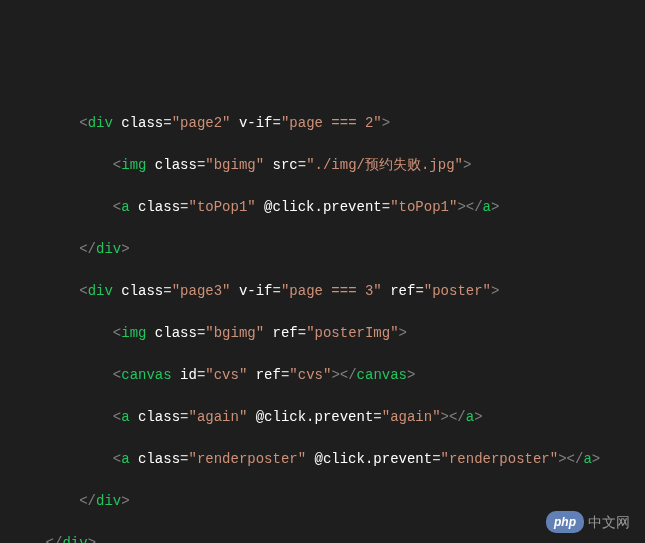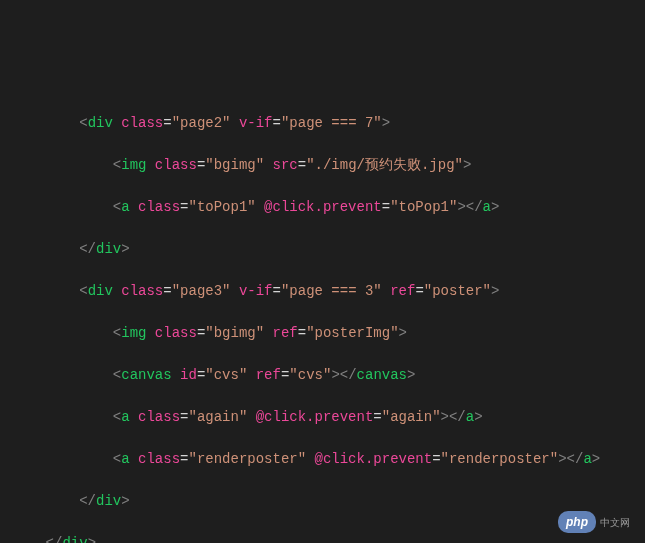--- a/index.html
+++ b/index.html
@@ -9,21 +9,21 @@
       font-size: 14px;
       line-height: 1.5;
       color: #d4d4d4;
       padding: 8px 0;
       white-space: pre;
       overflow: hidden;
     }
     .line { padding: 0 12px; }
     .tag { color: #808080; }
     .tag-name { color: #22c55e; }
-    .attr-name { color: #ec4899; }
+    .attr-name { color: #ffffff; }
     .attr-val { color: #ce9178; }
     .punct { color: #d4d4d4; }
     .watermark {
       position: fixed;
       bottom: 10px;
       right: 15px;
       display: flex;
       align-items: center;
       gap: 4px;
       justify-content: flex-end;
@@ -33,31 +33,31 @@
       color: white;
       font-weight: bold;
       font-style: italic;
       padding: 2px 8px;
       border-radius: 10px;
       font-size: 12px;
       font-family: sans-serif;
     }
     .cn-text {
       color: #999;
-      font-size: 10px;
+      font-size: 14px;
       font-family: Liberation Sans, sans-serif;
     }
   </style>
 </head>
 <body>
 
 
 
 <div>
-<div class="line">        <span class="tag">&lt;</span><span class="tag-name">div</span> <span class="attr-name">class</span><span class="punct">=</span><span class="attr-val">"<span>page2</span>"</span> <span class="attr-name">v-if</span><span class="punct">=</span><span class="attr-val">"<span>page === 7</span>"</span><span class="tag">&gt;</span></div>
+<div class="line">        <span class="tag">&lt;</span><span class="tag-name">div</span> <span class="attr-name">class</span><span class="punct">=</span><span class="attr-val">"<span>page2</span>"</span> <span class="attr-name">v-if</span><span class="punct">=</span><span class="attr-val">"<span>page === 2</span>"</span><span class="tag">&gt;</span></div>
 <div class="line">            <span class="tag">&lt;</span><span class="tag-name">img</span> <span class="attr-name">class</span><span class="punct">=</span><span class="attr-val">"<span>bgimg</span>"</span> <span class="attr-name">src</span><span class="punct">=</span><span class="attr-val">"<span>./img/预约失败.jpg</span>"</span><span class="tag">&gt;</span></div>
 <div class="line">            <span class="tag">&lt;</span><span class="tag-name">a</span> <span class="attr-name">class</span><span class="punct">=</span><span class="attr-val">"<span>toPop1</span>"</span> <span class="attr-name">@click.prevent</span><span class="punct">=</span><span class="attr-val">"<span>toPop1</span>"</span><span class="tag">&gt;&lt;/</span><span class="tag-name">a</span><span class="tag">&gt;</span></div>
 <div class="line">        <span class="tag">&lt;/</span><span class="tag-name">div</span><span class="tag">&gt;</span></div>
 <div class="line">        <span class="tag">&lt;</span><span class="tag-name">div</span> <span class="attr-name">class</span><span class="punct">=</span><span class="attr-val">"<span>page3</span>"</span> <span class="attr-name">v-if</span><span class="punct">=</span><span class="attr-val">"<span>page === 3</span>"</span> <span class="attr-name">ref</span><span class="punct">=</span><span class="attr-val">"<span>poster</span>"</span><span class="tag">&gt;</span></div>
 <div class="line">            <span class="tag">&lt;</span><span class="tag-name">img</span> <span class="attr-name">class</span><span class="punct">=</span><span class="attr-val">"<span>bgimg</span>"</span> <span class="attr-name">ref</span><span class="punct">=</span><span class="attr-val">"<span>posterImg</span>"</span><span class="tag">&gt;</span></div>
 <div class="line">            <span class="tag">&lt;</span><span class="tag-name">canvas</span> <span class="attr-name">id</span><span class="punct">=</span><span class="attr-val">"<span>cvs</span>"</span> <span class="attr-name">ref</span><span class="punct">=</span><span class="attr-val">"<span>cvs</span>"</span><span class="tag">&gt;&lt;/</span><span class="tag-name">canvas</span><span class="tag">&gt;</span></div>
 <div class="line">            <span class="tag">&lt;</span><span class="tag-name">a</span> <span class="attr-name">class</span><span class="punct">=</span><span class="attr-val">"<span>again</span>"</span> <span class="attr-name">@click.prevent</span><span class="punct">=</span><span class="attr-val">"<span>again</span>"</span><span class="tag">&gt;&lt;/</span><span class="tag-name">a</span><span class="tag">&gt;</span></div>
 <div class="line">            <span class="tag">&lt;</span><span class="tag-name">a</span> <span class="attr-name">class</span><span class="punct">=</span><span class="attr-val">"<span>renderposter</span>"</span> <span class="attr-name">@click.prevent</span><span class="punct">=</span><span class="attr-val">"<span>renderposter</span>"</span><span class="tag">&gt;&lt;/</span><span class="tag-name">a</span><span class="tag">&gt;</span></div>
 <div class="line">        <span class="tag">&lt;/</span><span class="tag-name">div</span><span class="tag">&gt;</span></div>
 <div class="line">    <span class="tag">&lt;/</span><span class="tag-name">div</span><span class="tag">&gt;</span></div>

